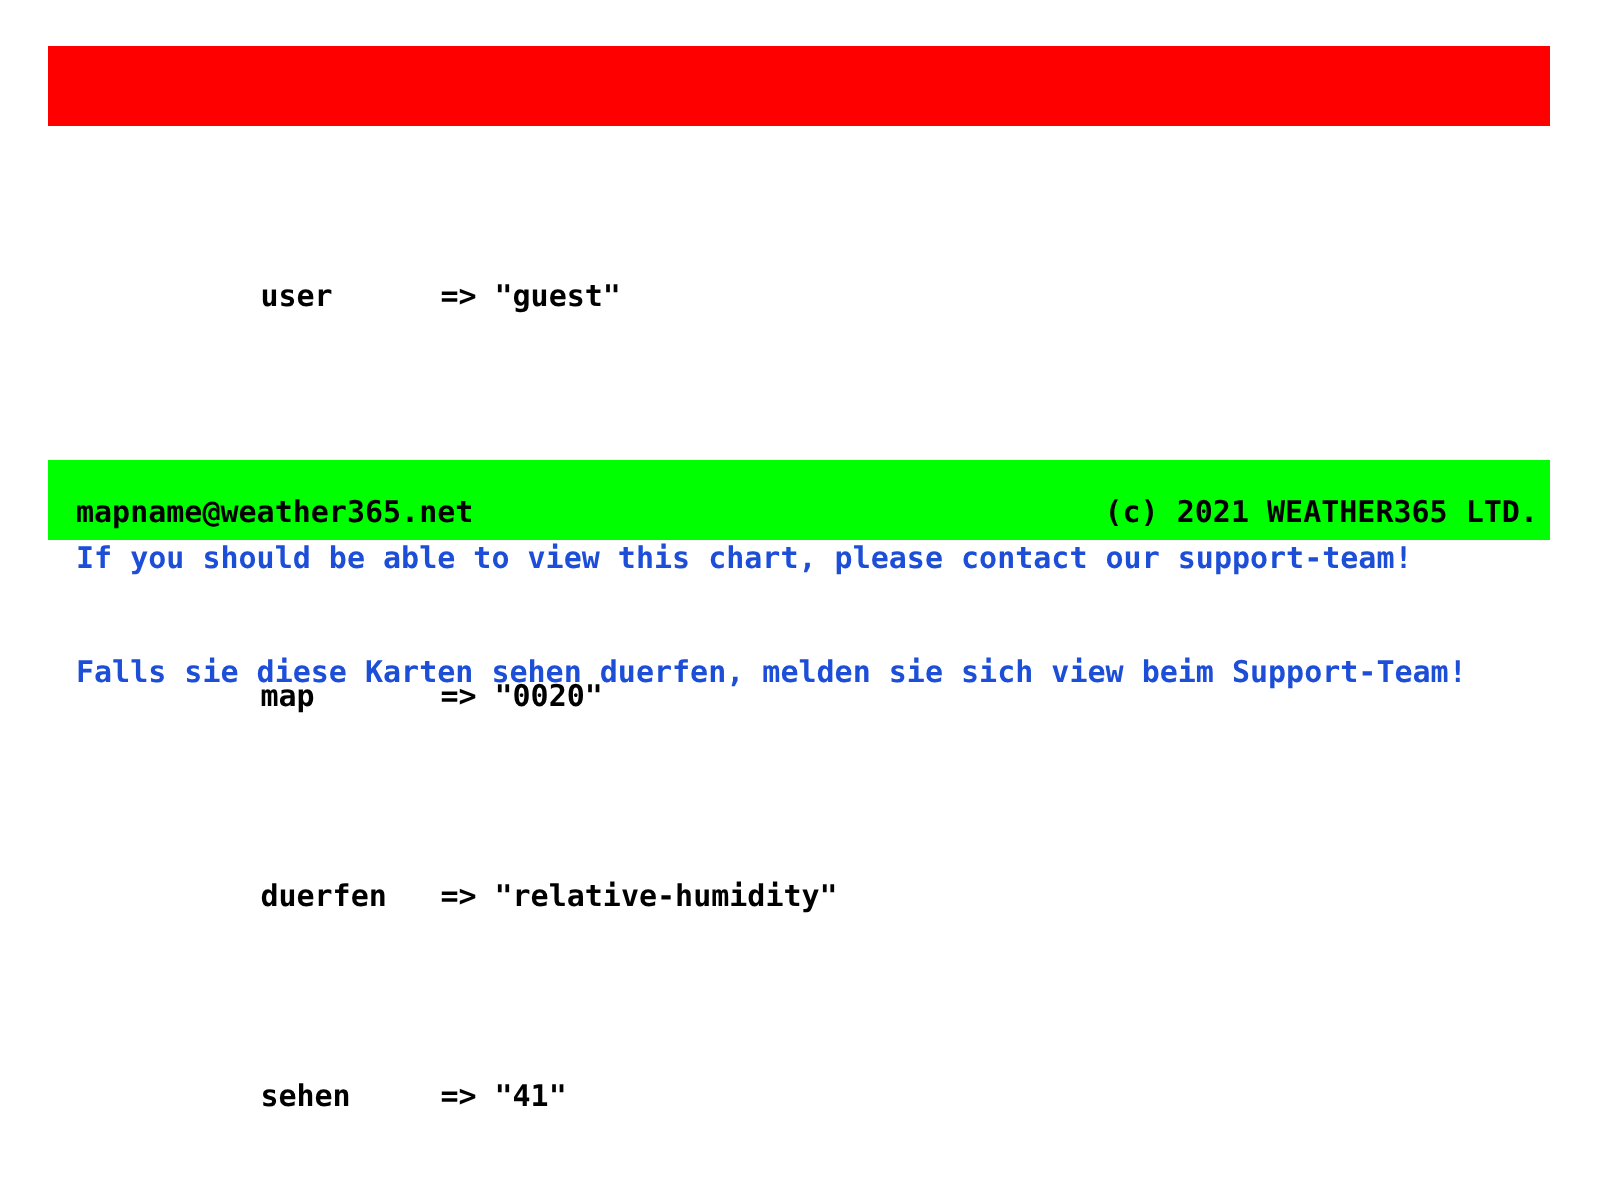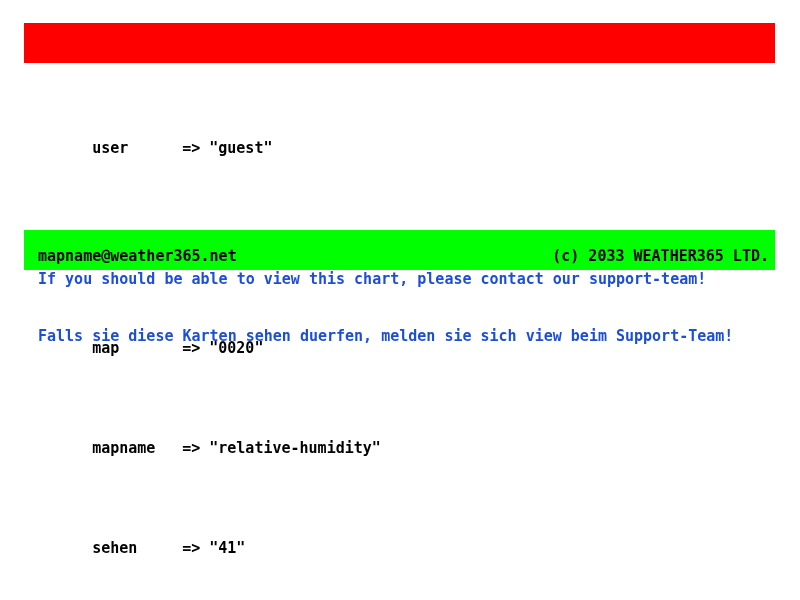--- a/index.html
+++ b/index.html
@@ -37,21 +37,21 @@
   .banner .line { display: block; }
 
   .kv-block {
     position: absolute;
     left: 38px;
     top: 78px;
     line-height: 20px;
     white-space: pre;
   }
   .kv-row { display: block; }
-  .kv-label { display: inline-block; width: 90px; }
+  .kv-label { display: inline-block; width: 90px; margin-left: 38px; }
   .kv-arrow { display: inline-block; }
   .kv-value { display: inline-block; margin-left: 9px; }
 
   .footer {
     position: absolute;
     left: 38px;
     top: 246px;
     width: 731px;
     line-height: 20px;
     display: flex;
@@ -73,30 +73,30 @@
     <div class="kv-row">
       <span class="kv-label">user</span><span class="kv-arrow">=&gt;</span><span class="kv-value">"guest"</span>
     </div>
     <div class="kv-row">
       <span class="kv-label">component</span><span class="kv-arrow">=&gt;</span><span class="kv-value">"Weather Maps"</span>
     </div>
     <div class="kv-row">
       <span class="kv-label">map</span><span class="kv-arrow">=&gt;</span><span class="kv-value">"0020"</span>
     </div>
     <div class="kv-row">
-      <span class="kv-label">mapname</span><span class="kv-arrow">=&gt;</span><span class="kv-value">"relative-humidity"</span>
+      <span class="kv-label">duerfen</span><span class="kv-arrow">=&gt;</span><span class="kv-value">"relative-humidity"</span>
     </div>
     <div class="kv-row">
       <span class="kv-label">sehen</span><span class="kv-arrow">=&gt;</span><span class="kv-value">"41"</span>
     </div>
   </div>
 
   <div class="banner banner-contact">
     <span class="line">If you should be able to view this chart, please contact our support-team!</span>
     <span class="line">Falls sie diese Karten sehen duerfen, melden sie sich view beim Support-Team!</span>
   </div>
 
   <div class="footer">
     <span>mapname@weather365.net</span>
-    <span>(c) 2033 WEATHER365 LTD.</span>
+    <span>(c) 2021 WEATHER365 LTD.</span>
   </div>
 
 </div>
 
 </body></html>

